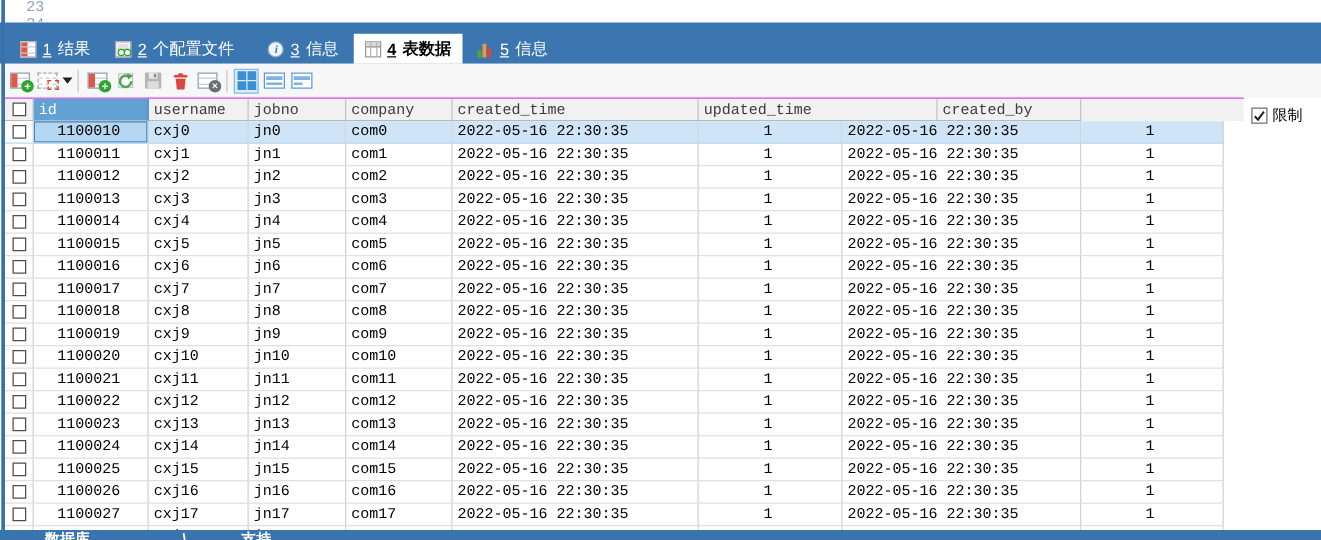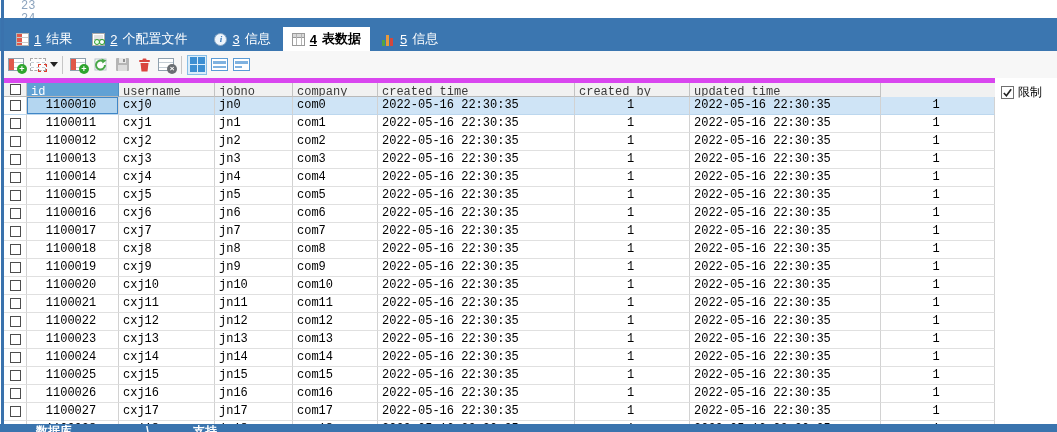--- a/index.html
+++ b/index.html
@@ -86,29 +86,29 @@
 
   .tb-right { position:absolute; left:936px; top:0; height:27px; display:flex;
               align-items:center; gap:4px; white-space:nowrap;margin-top:28px; }
   .limit-label { font-size:12px; color:#000; }
   .cbx { width:13px; height:13px; background:#fff; border:1px solid #707070;
          display:flex; align-items:center; justify-content:center; }
 
   
   .grid { position:absolute; top:78px; left:4px; width:991px; z-index:2;
           font-family:"Liberation Mono", monospace; font-size:12px; background:#fff; }
-  .hrow { display:flex; height:19px; background:#f1f1f1; border-top:5px solid #d946ef; }
+  .hrow { display:flex; height:19px; background:#f1f1f1; border-top:1px solid #d946ef; }
   .hc { border-right:1px solid #c3c3c3; border-bottom:1px solid #b9b9b9;
         color:#3a3a3a; line-height:18px; overflow:hidden; white-space:nowrap; }
   .hc.sel-col { background:#61a1d4; color:#fff; border-right-color:#4f8fc4; }
   .row { display:flex; height:18px; background:#fff; }
   .cell { border-right:1px solid #d2d2d2; border-bottom:1px solid #e0e0e0;
           line-height:17px; overflow:hidden; white-space:nowrap; color:#000; }
   .c-cb { width:23px; display:flex; align-items:center; justify-content:center; }
-  .c0{width:92px}.c1{width:96px}.c2{width:78px}.c3{width:85px}
+  .c0{width:92px}.c1{width:80px}.c2{width:78px}.c3{width:85px}
   .c4{width:197px}.c5{width:115px}.c6{width:191px}.c7{width:114px}
   .a-l{padding-left:4px}.a-r{text-align:center;padding-right:3px}
   .rcb { width:11px; height:11px; border:1px solid #4d4d4d; background:#fff; }
   .row.sel .cell { background:#cfe4f6; border-bottom-color:#bcd7ee; }
   .row.sel .c-cb { background:#fff; }
   .row.sel .c0 { background:#b4d6f0; box-shadow:inset 0 0 0 1px #3f86c6; }
 
   
   .statusbar { position:absolute; left:0; top:424px; width:1057px; height:8px;
                background:#3a74ae; overflow:hidden; z-index:9; }
@@ -249,22 +249,22 @@
   <div class="grid">
     <div class="hrow">
       <div class="hc c-cb">
           <span class="rcb"></span>
         </div>
       <div class="hc c0 a-l sel-col">id</div>
       <div class="hc c1 a-l">username</div>
       <div class="hc c2 a-l">jobno</div>
       <div class="hc c3 a-l">company</div>
       <div class="hc c4 a-l">created_time</div>
+      <div class="hc c6 a-l">updated_time</div>
       <div class="hc c5 a-l">created_by</div>
-      <div class="hc c6 a-l">updated_time</div>
     </div>
     <div>
         <div class="row sel">
       <div class="cell c-cb">
             <span class="rcb"></span>
           </div>
       <div class="cell val c0 a-r">1100010</div>
       <div class="cell val c1 a-l">cxj0</div>
       <div class="cell val c2 a-l">jn0</div>
       <div class="cell val c3 a-l">com0</div>

